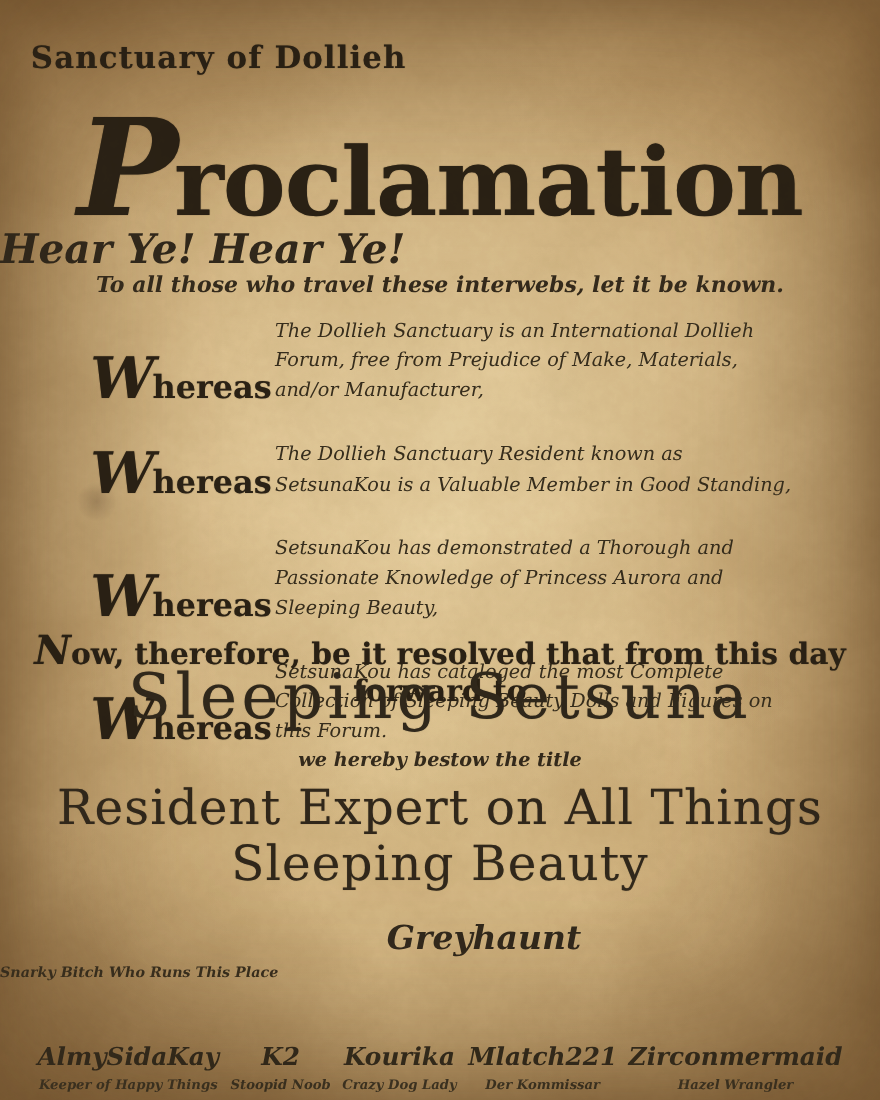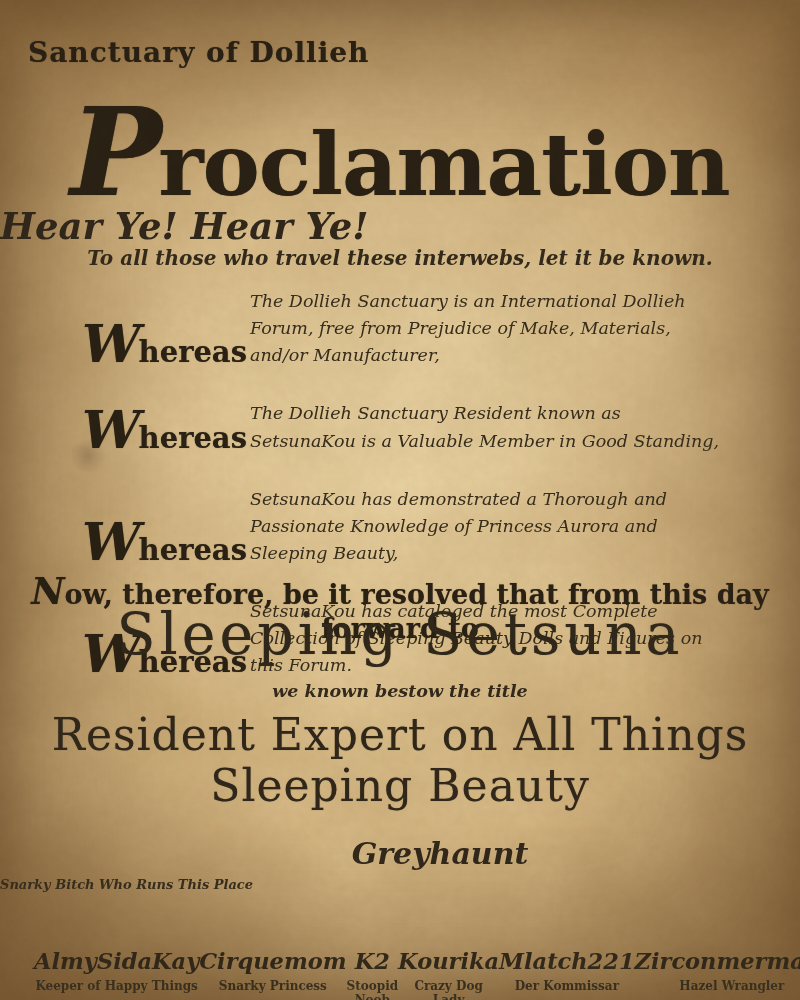--- a/index.html
+++ b/index.html
@@ -96,21 +96,21 @@
     top:877px;text-align:left;
     font-size:13px;font-style:italic;font-weight:bold;color:#3b3120;
   }
   .sig-row{
     top:902px;
     display:flex;justify-content:space-between;align-items:flex-start;
     padding:0 34px;box-sizing:border-box;
   }
   .sig{text-align:center;margin-top:46px;}
   .sig-name{font-size:22.5px;font-style:italic;font-weight:bold;color:#342b1c;}
-  .sig-title{font-size:12px;font-weight:bold;color:#3d3322;margin-top:5px;}
+  .sig-title{font-size:12px;font-style:italic;font-weight:bold;color:#3d3322;margin-top:5px;}
 </style>
 </head>
 <body>
 
 <div class="page">
 
   <div class="content">
     <div class="society">Sanctuary of Dollieh</div>
     <h1 class="title">Proclamation</h1>
     <div class="hearye">Hear Ye! Hear Ye!</div>
@@ -130,35 +130,31 @@
         <span class="wtext">SetsunaKou has demonstrated a Thorough and Passionate Knowledge of Princess Aurora and Sleeping Beauty,</span>
       </div>
       <div class="clause">
         <span class="wlabel">Whereas</span>
         <span class="wtext">SetsunaKou has cataloged the most Complete Collection of Sleeping Beauty Dolls and Figures on this Forum.</span>
       </div>
     </div>
 
     <div class="lead">Now, therefore, be it resolved that from this day forward to</div>
     <div class="recipient">Sleeping Setsuna</div>
-    <div class="bestow">we known bestow the title</div>
+    <div class="bestow">we hereby bestow the title</div>
     <div class="award">Resident Expert on All Things Sleeping Beauty</div>
 
 
     <div class="sig-primary-name">Greyhaunt</div>
     <div class="sig-primary-title">Snarky Bitch Who Runs This Place</div>
 
     <div class="sig-row">
       <div class="sig">
         <div class="sig-name">AlmySidaKay</div>
         <div class="sig-title">Keeper of Happy Things</div>
-      </div>
-      <div class="sig">
-        <div class="sig-name">Cirquemom</div>
-        <div class="sig-title">Snarky Princess</div>
       </div>
       <div class="sig">
         <div class="sig-name">K2</div>
         <div class="sig-title">Stoopid Noob</div>
       </div>
       <div class="sig">
         <div class="sig-name">Kourika</div>
         <div class="sig-title">Crazy Dog Lady</div>
       </div>
       <div class="sig">

